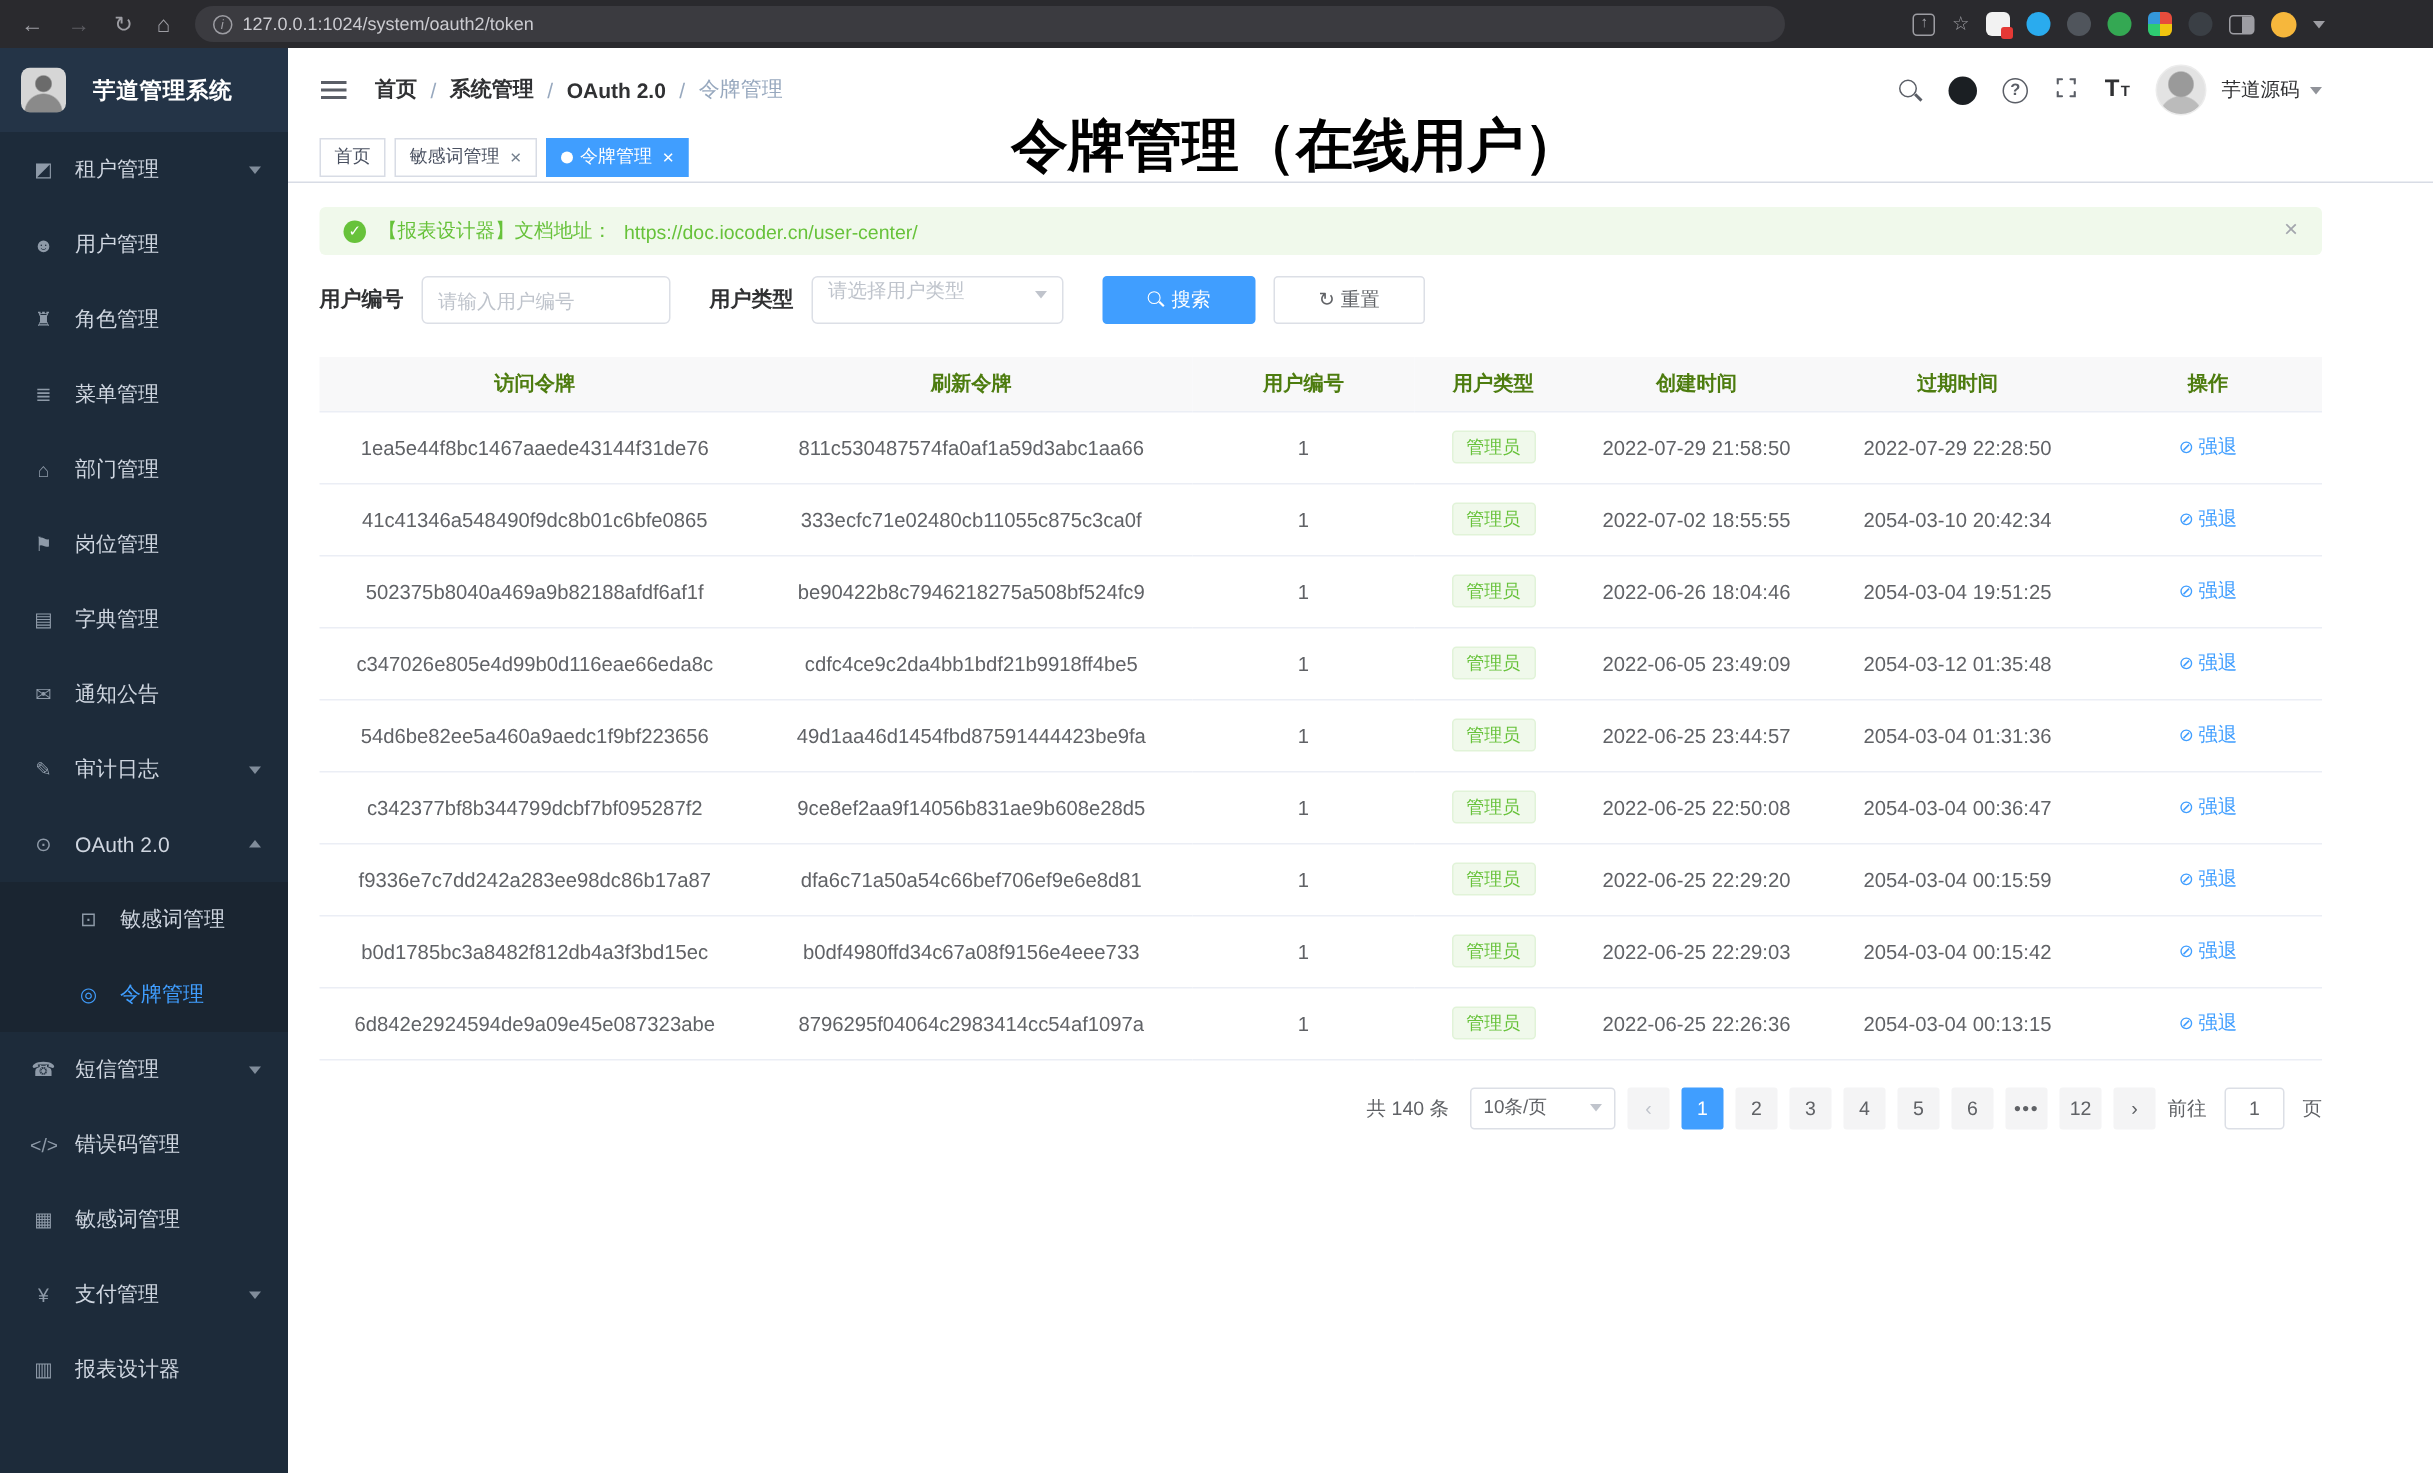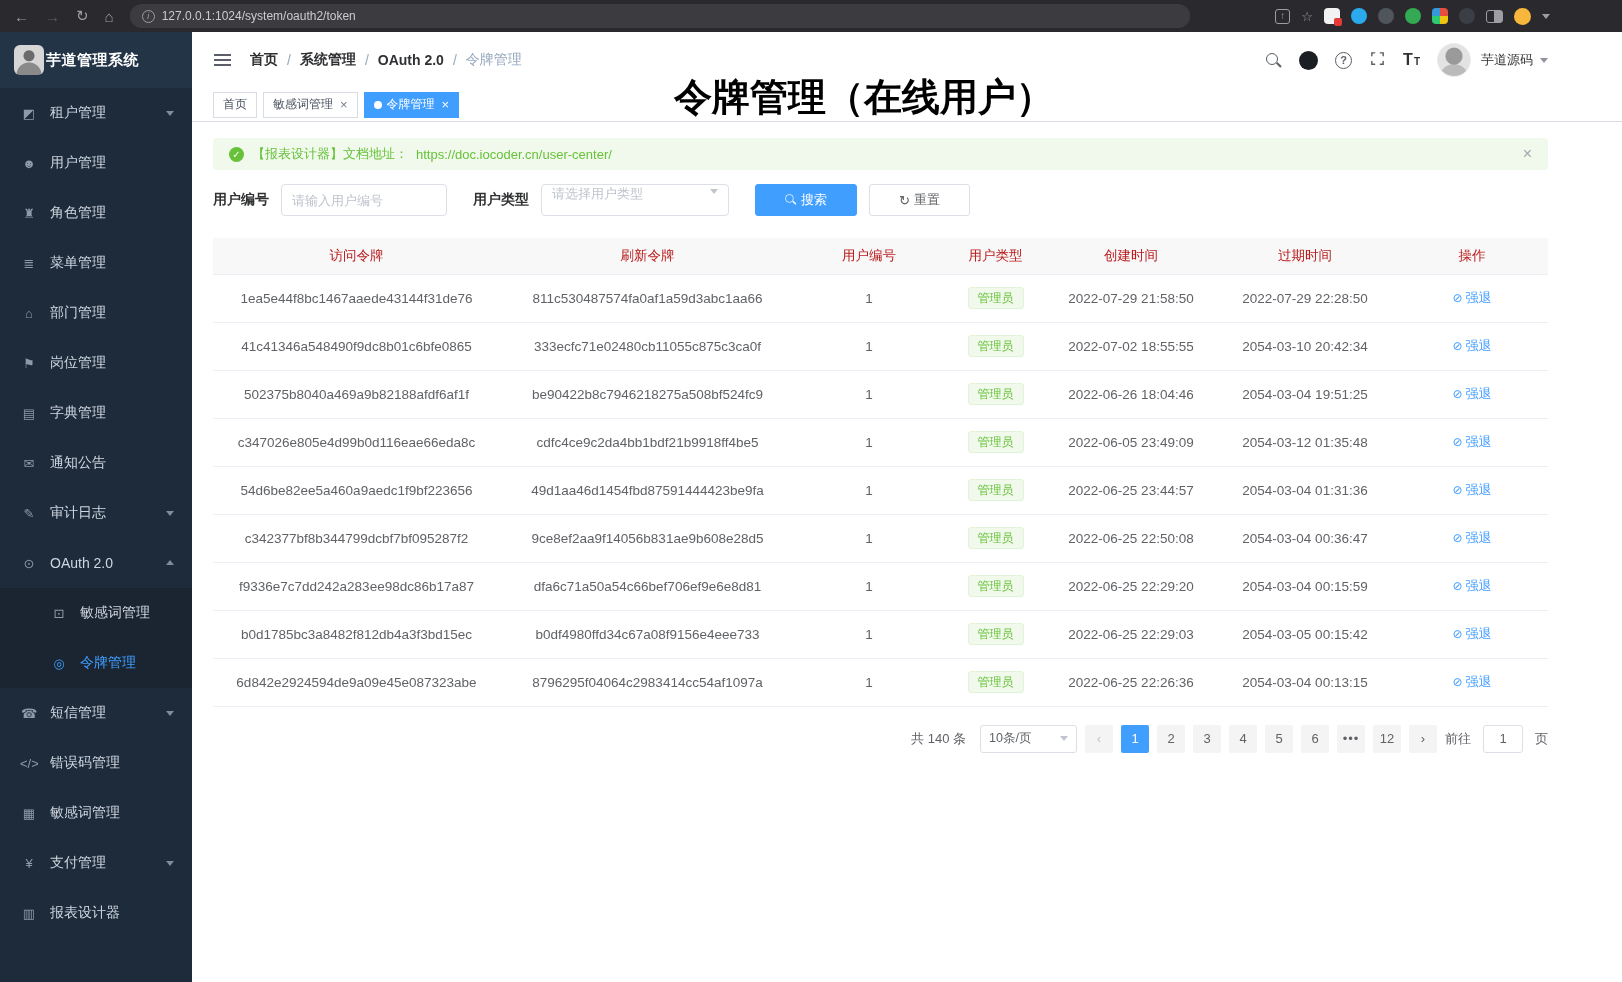--- a/index.html
+++ b/index.html
@@ -23,21 +23,21 @@
 .ext.e4{background:#34a853}
 .ext.e5{background:conic-gradient(#e74c3c 0 25%,#f1c40f 0 50%,#2ecc71 0 75%,#3498db 0);border-radius:4px}
 .ext.e6{background:#3a3f45}
 .sidebar-toggle{width:17px;height:13px;border:1.5px solid #9d9da3;border-radius:3px;background:linear-gradient(to right,transparent 50%,#9d9da3 50%)}
 .b-avatar{width:17px;height:17px;border-radius:50%;background:#f6b73c}
 .caret-down{width:0;height:0;border:4px solid transparent;border-top:5px solid #9d9da3;margin-top:4px}
 
 
 .app{display:flex;height:950px}
 .sidebar{width:192px;background:#1d2b3a;flex-shrink:0}
-.logo{height:56px;background:#243447;display:flex;align-items:center;gap:2px;padding:0 14px}
+.logo{height:56px;background:#243447;display:flex;align-items:center;gap:18px;padding:0 14px}
 .logo-img{width:30px;height:30px;border-radius:6px;flex-shrink:0;background:radial-gradient(circle at 50% 36%,#6b6b6b 0 5px,transparent 6px),radial-gradient(circle at 50% 100%,#8a8a8a 0 12px,transparent 13px),#d6d6d6}
 .logo-title{color:#fff;font-size:15px;font-weight:700;letter-spacing:.5px;white-space:nowrap}
 .menu-item{height:50px;display:flex;align-items:center;padding:0 18px 0 20px;color:#cfd6e0;font-size:14px;cursor:pointer;white-space:nowrap}
 .menu-item .mi-icon{width:18px;margin-right:12px;color:#8e9aa8;font-size:13px;text-align:center;flex-shrink:0;overflow:hidden}
 .menu-item.sub{padding-left:50px;background:#1a2531}
 .menu-item.active{color:#409eff}
 .menu-item.active .mi-icon{color:#409eff}
 .chev{margin-left:auto;width:0;height:0;border:4px solid transparent}
 .chev.down{border-top:5px solid #808c9a;margin-top:5px}
 .chev.up{border-bottom:5px solid #808c9a;margin-bottom:5px}
@@ -83,33 +83,33 @@
 .content{padding:16px 74px 0 21px}
 .alert{height:32px;background:#f0f9eb;border-radius:4px;display:flex;align-items:center;gap:8px;padding:0 16px;font-size:13px;color:#67c23a}
 .alert-check{width:15px;height:15px;border-radius:50%;background:#67c23a;color:#fff;font-size:10px;display:flex;align-items:center;justify-content:center;flex-shrink:0}
 .alert-link{color:#67c23a;text-decoration:none;cursor:pointer}
 .alert-close{margin-left:auto;color:#a3a6ad;font-size:16px;cursor:pointer;line-height:1}
 
 .filter{display:flex;align-items:center;margin-top:14px;font-size:14px}
 .f-label{font-weight:700;color:#303133;margin-right:12px}
 .f-input{width:166px;height:32px;border:1px solid #dcdfe6;border-radius:4px;font-size:13px;padding:0 10px;color:#606266;outline:none;margin-right:26px;font-family:inherit}
 .f-input::placeholder{color:#bfc4cc}
-.f-select{width:188px;height:32px;border:1px solid #dcdfe6;border-radius:4px;font-size:13px;padding:0 10px;display:flex;align-items:flex-start;justify-content:space-between;color:#bfc4cc;margin-right:26px;cursor:pointer;background:#fff}
+.f-select{width:168px;height:32px;border:1px solid #dcdfe6;border-radius:4px;font-size:13px;padding:12px 10px;display:flex;align-items:flex-end;justify-content:space-between;color:#bfc4cc;margin-right:26px;cursor:pointer;background:#fff}
 .sel-caret{width:0;height:0;border:4px solid transparent;border-top:5px solid #c0c4cc;margin-top:4px}
 .btn{height:32px;border-radius:3px;border:1px solid #dcdfe6;background:#fff;display:inline-flex;align-items:center;gap:4px;padding:0 29px;font-size:13px;color:#606266;cursor:pointer;font-family:inherit}
 .btn.primary{background:#409eff;border-color:#409eff;color:#fff;margin-right:12px}
 .btn .search-glyph{transform:scale(.72);margin:-2px -2px 0 -3px}
 .btn.primary .search-glyph::before{border-color:#fff}
 .btn.primary .search-glyph::after{background:#fff}
 .reset-glyph{font-size:13px}
 
 
 .table-wrap{margin-top:22px}
 table{width:100%;border-collapse:collapse;table-layout:fixed}
-th{height:36px;background:#f8f8f9;color:#b91c1c;font-size:13.5px;font-weight:400;text-align:center;border-bottom:1px solid #ebeef5}
+th{height:36px;background:#f8f8f9;color:#4d7c0f;font-size:13.5px;font-weight:700;text-align:center;border-bottom:1px solid #ebeef5}
 td{height:48px;text-align:center;font-size:13.5px;color:#606266;border-bottom:1px solid #ebeef5;overflow:hidden;white-space:nowrap}
 .tag{display:inline-block;height:22px;line-height:20px;padding:0 9px;background:#f0f9eb;border:1px solid #e1f3d8;border-radius:3px;color:#67c23a;font-size:12px}
 .danger-link{color:#409eff;font-size:13px;cursor:pointer;display:inline-flex;align-items:center;gap:3px;text-decoration:none}
 .del-glyph{font-size:12px}
 
 
 .pagination{display:flex;align-items:center;justify-content:flex-end;gap:8px;margin-top:18px;font-size:13px;color:#606266}
 .pg-total{margin-right:6px}
 .pg-size{width:97px;height:28px;border:1px solid #dcdfe6;border-radius:3px;display:flex;align-items:center;justify-content:space-between;padding:0 8px;color:#606266;cursor:pointer;background:#fff;font-size:12.5px}
 .pg-btn{min-width:28px;height:28px;border:none;border-radius:2px;background:#f4f4f5;color:#606266;font-size:13px;cursor:pointer;font-family:inherit;padding:0 4px}
@@ -440,21 +440,21 @@
                   </a>
                 </td>
               </tr>
 
               <tr>
                 <td>b0d1785bc3a8482f812db4a3f3bd15ec</td>
                 <td>b0df4980ffd34c67a08f9156e4eee733</td>
                 <td>1</td>
                 <td><span class="tag">管理员</span></td>
                 <td>2022-06-25 22:29:03</td>
-                <td>2054-03-05 00:15:42</td>
+                <td>2054-03-04 00:15:42</td>
                 <td>
                   <a class="danger-link">
                     <span class="del-glyph">⊘</span>
                     <span>强退</span>
                   </a>
                 </td>
               </tr>
 
               <tr>
                 <td>6d842e2924594de9a09e45e087323abe</td>

